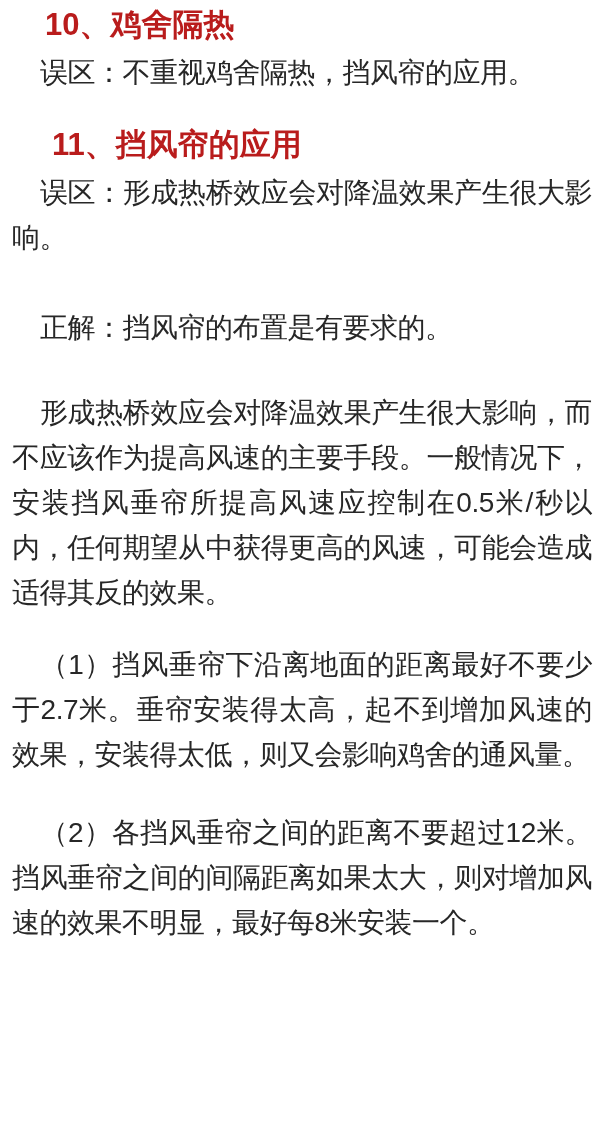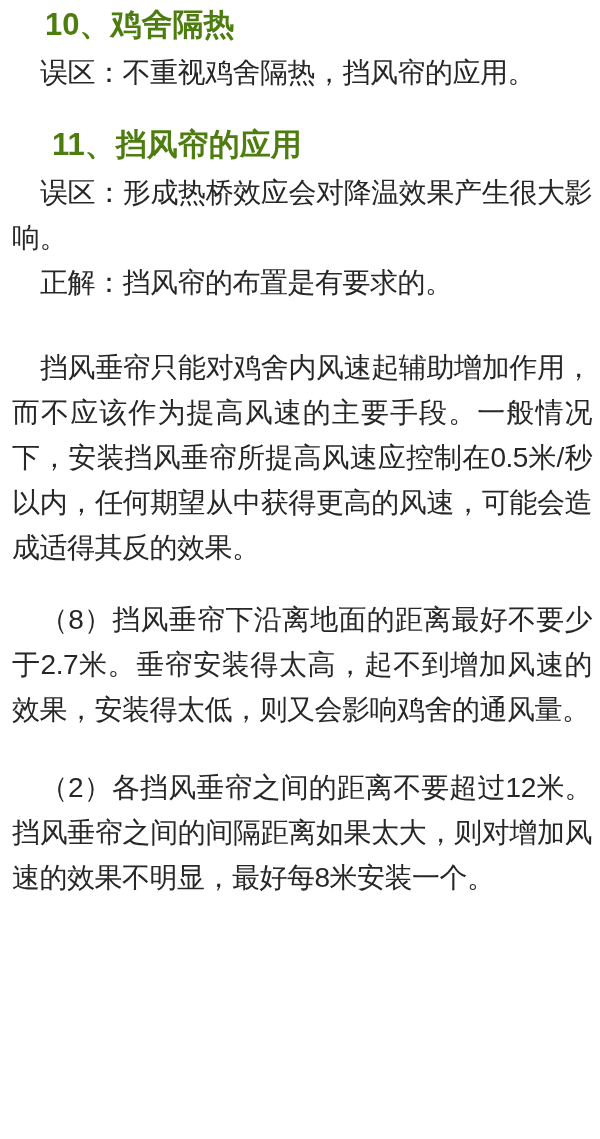--- a/index.html
+++ b/index.html
@@ -20,53 +20,53 @@
     padding: 5px 8px 0 12px;
     color: #272727;
     font-family: "Liberation Sans", "DejaVu Sans", sans-serif;
     font-size: 28px;
     line-height: 45px;
     letter-spacing: -0.5px;
     text-align: justify;
   }
   .section-heading {
     margin: 0 0 5px 33px;
-    color: #4d7c0f;
+    color: #b91c1c;
     font-size: 31px;
     line-height: 40px;
     font-weight: bold;
     letter-spacing: 0;
     text-align: left;
   }
   .heading-11 {
     margin-top: 30px;
     margin-left: 40px;
   }
   p {
     margin: 0;
     text-indent: 28px;
   }
   .answer-10 { margin-top: 35px; }
-  .answer-11 { }
+  .answer-11 { margin-top: 45px; }
   .para-main { margin-top: 40px; }
   .para-item1 { margin-top: 27px; }
   .para-item2 { margin-top: 33px; }
 </style>
 </head>
 <body>
 
 <article class="article">
 
   <section>
     <h2 class="section-heading">10、鸡舍隔热</h2>
     <p class="misconception">误区：不重视鸡舍隔热，挡风帘的应用。</p>
   </section>
 
   <section>
     <h2 class="section-heading heading-11">11、挡风帘的应用</h2>
     <p class="misconception">误区：形成热桥效应会对降温效果产生很大影响。</p>
     <p class="answer-11">正解：挡风帘的布置是有要求的。</p>
-    <p class="para-main">挡风垂帘只能对鸡舍内风速起辅助增加作用，而不应该作为提高风速的主要手段。一般情况下，安装挡风垂帘所提高风速应控制在0.5米/秒以内，任何期望从中获得更高的风速，可能会造成适得其反的效果。</p>
-    <p class="para-item1">（8）挡风垂帘下沿离地面的距离最好不要少于2.7米。垂帘安装得太高，起不到增加风速的效果，安装得太低，则又会影响鸡舍的通风量。</p>
+    <p class="para-main">形成热桥效应会对降温效果产生很大影响，而不应该作为提高风速的主要手段。一般情况下，安装挡风垂帘所提高风速应控制在0.5米/秒以内，任何期望从中获得更高的风速，可能会造成适得其反的效果。</p>
+    <p class="para-item1">（1）挡风垂帘下沿离地面的距离最好不要少于2.7米。垂帘安装得太高，起不到增加风速的效果，安装得太低，则又会影响鸡舍的通风量。</p>
     <p class="para-item2">（2）各挡风垂帘之间的距离不要超过12米。挡风垂帘之间的间隔距离如果太大，则对增加风速的效果不明显，最好每8米安装一个。</p>
   </section>
 
 </article>
 
 </body></html>

